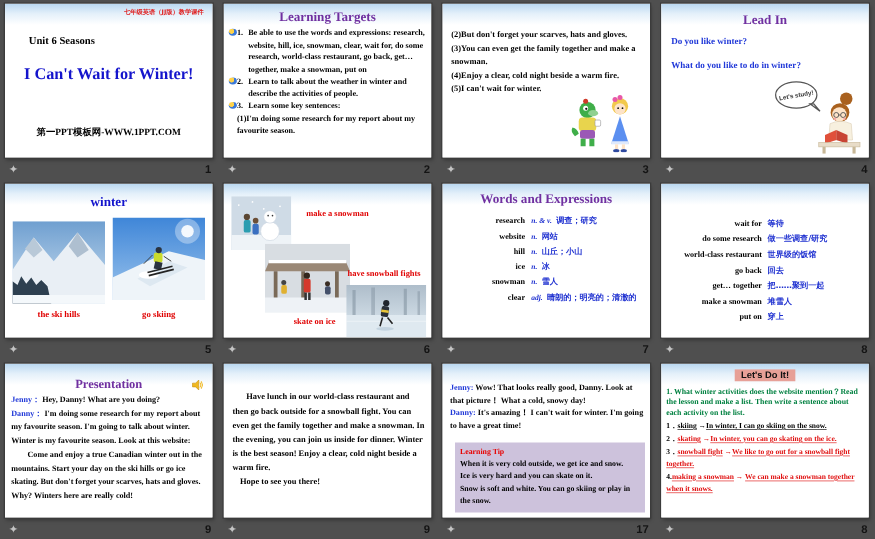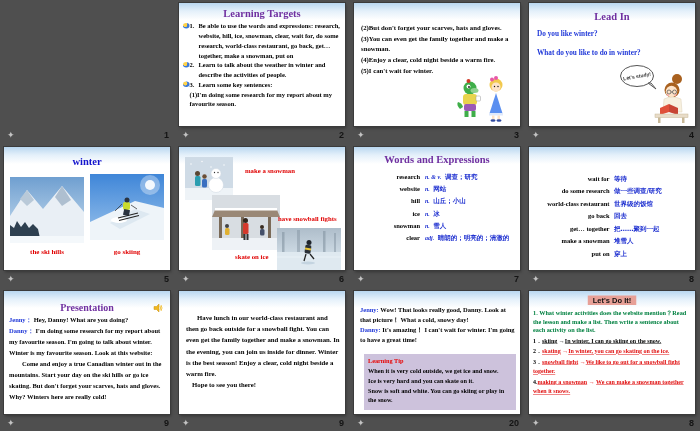--- a/index.html
+++ b/index.html
@@ -104,20 +104,28 @@
   .s12 .u{text-decoration:underline;text-underline-offset:2px;}
   .s12 .a-red{color:#e01010;}
   .s12 .numk{color:#000;}
 </style>
 </head>
 <body>
 
 <div class="sorter">
 
   <div class="cell">
+    <div class="slide">
+      <div class="inner s1">
+        <div class="corner">七年级英语（JJ版）教学课件</div>
+        <div class="unit">Unit 6  Seasons</div>
+        <div class="maintitle">I Can't Wait for Winter!</div>
+        <div class="footer">第一PPT模板网-WWW.1PPT.COM</div>
+      </div>
+    </div>
     <div class="meta">
       <span class="star">✦</span>
       <span class="num">1</span>
     </div>
   </div>
 
   <div class="cell">
     <div class="slide">
       <div class="inner s2">
         <div class="ttl">Learning Targets</div>
@@ -483,21 +491,21 @@
         <div class="tip">
           <p class="tipttl">Learning Tip</p>
           <p>When it is very cold outside, we get ice and snow.</p>
           <p>Ice is very hard and you can skate on it.</p>
           <p>Snow is soft and white. You can go skiing or play in the snow.</p>
         </div>
       </div>
     </div>
     <div class="meta">
       <span class="star">✦</span>
-      <span class="num">20</span>
+      <span class="num">17</span>
     </div>
   </div>
 
   <div class="cell">
     <div class="slide">
       <div class="inner s12">
         <div class="dobox">Let's Do It!</div>
         <div class="qst">1. What winter activities does the website mention？Read the lesson and make a list. Then write a sentence about each activity on the list.</div>
         <div class="ans">
           <p><span class="numk">1．</span><span class="u">skiing</span>  <span>→</span><span class="u">In winter, I can go skiing on the snow.</span></p>

